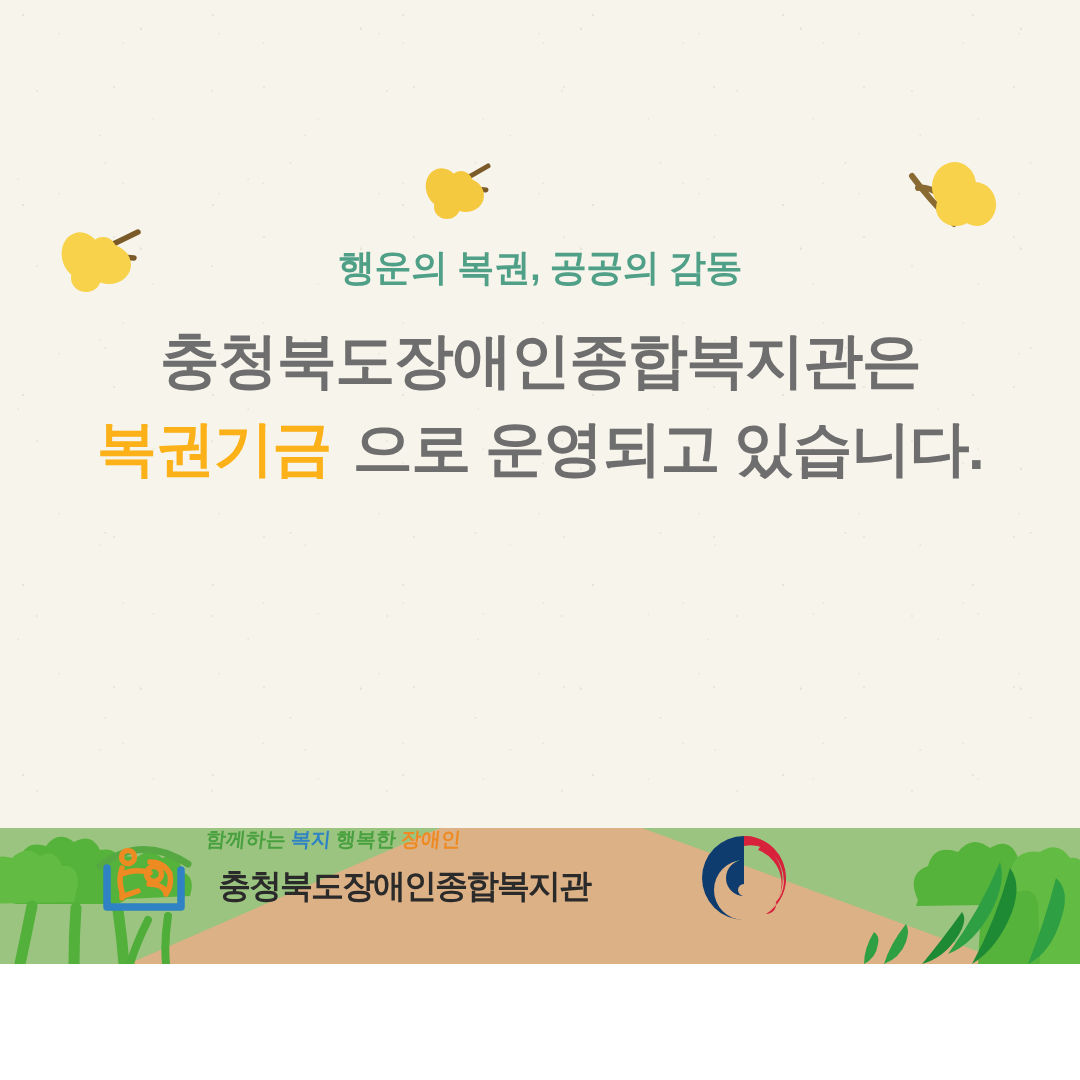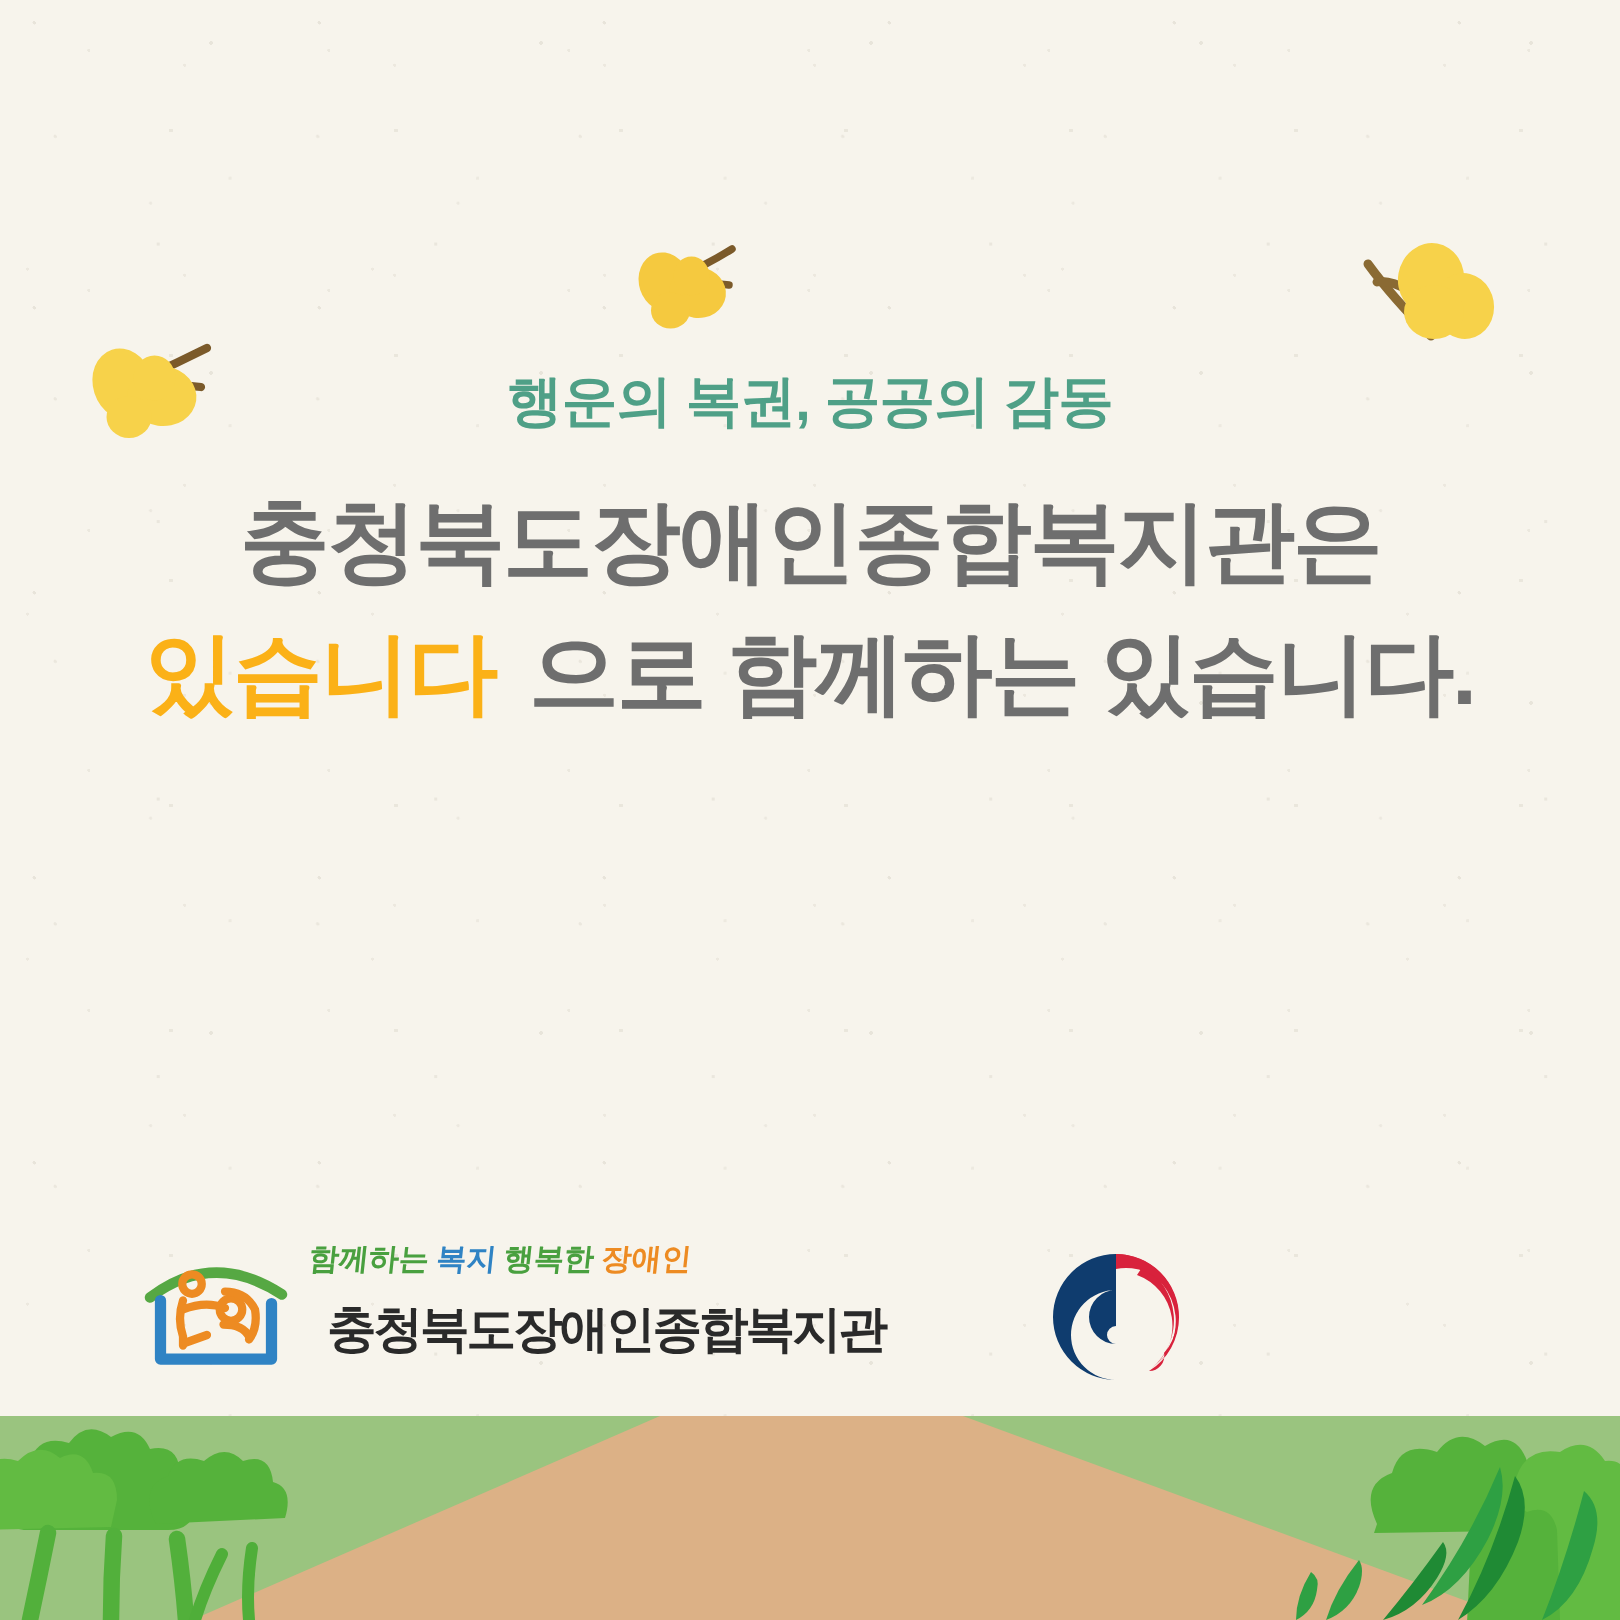--- a/index.html
+++ b/index.html
@@ -8,21 +8,21 @@
     padding: 0;
     background: #ffffff;
   }
   body {
     font-family: "Liberation Sans", "DejaVu Sans", sans-serif;
   }
 
   #poster {
     position: relative;
     width: 1080px;
-    height: 1080px;
+    height: 964px;
     overflow: hidden;
     background: #f7f4ed;
   }
 
   
   .paper-texture {
     position: absolute;
     inset: 0;
     pointer-events: none;
     background-color: #f7f4ec;
@@ -196,21 +196,21 @@
         <ellipse cx="58" cy="32" rx="22" ry="24" transform="rotate(10 58 32)"></ellipse>
         <ellipse cx="80" cy="50" rx="20" ry="22" transform="rotate(-10 80 50)"></ellipse>
         <ellipse cx="60" cy="54" rx="20" ry="18"></ellipse>
       </g>
     </svg>
   </div>
 
   <div class="headline-block">
     <p class="eyebrow">행운의 복권, 공공의 감동</p>
     <p class="headline-line first">충청북도장애인종합복지관은</p>
-    <p class="headline-line second"><span class="hl-accent">있습니다</span><span>으로 함께하는 있습니다.</span></p>
+    <p class="headline-line second"><span class="hl-accent">복권기금</span><span>으로 운영되고 있습니다.</span></p>
   </div>
 
   <div class="logos">
 
     <div class="logo-welfare">
       <div class="mark">
         <svg width="104" height="80" viewBox="0 0 104 80" aria-hidden="true">
           <path d="M8 30 Q50 -2 96 28" stroke="#56a843" stroke-width="7" fill="none" stroke-linecap="round"></path>
           <path d="M15 32 L15 71 L89 71 L89 34" stroke="#2f83c4" stroke-width="7.5" fill="none" stroke-linecap="round" stroke-linejoin="round"></path>
           <g stroke="#ed8b22" stroke-width="5.5" fill="none" stroke-linecap="round">

